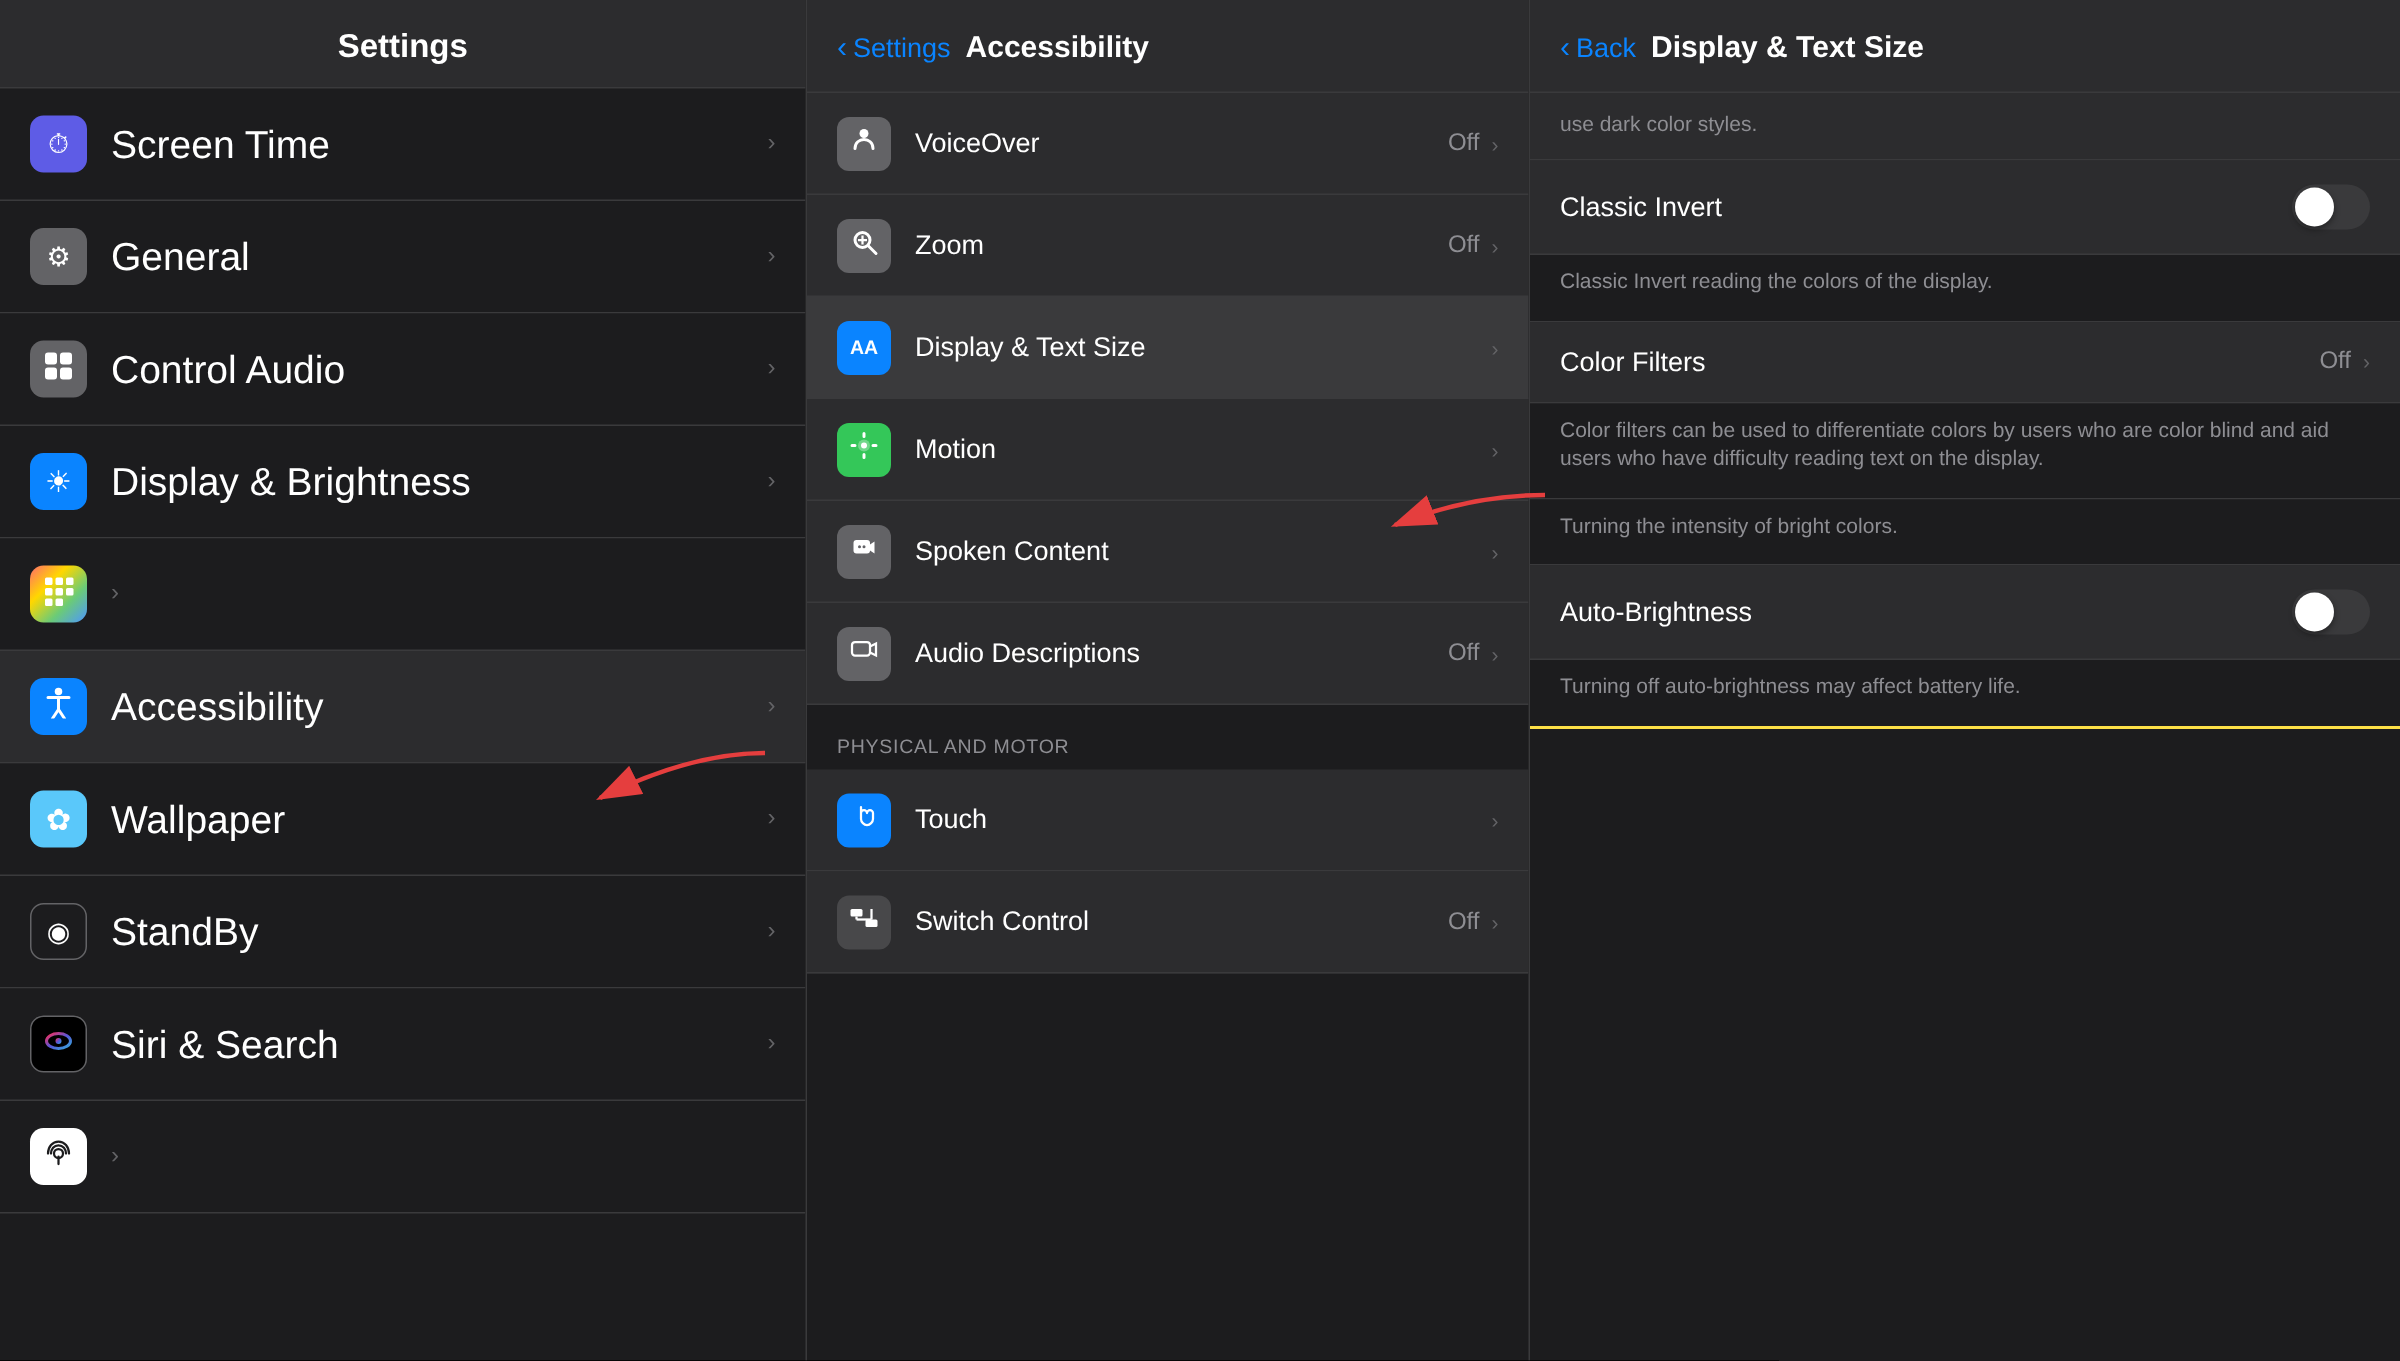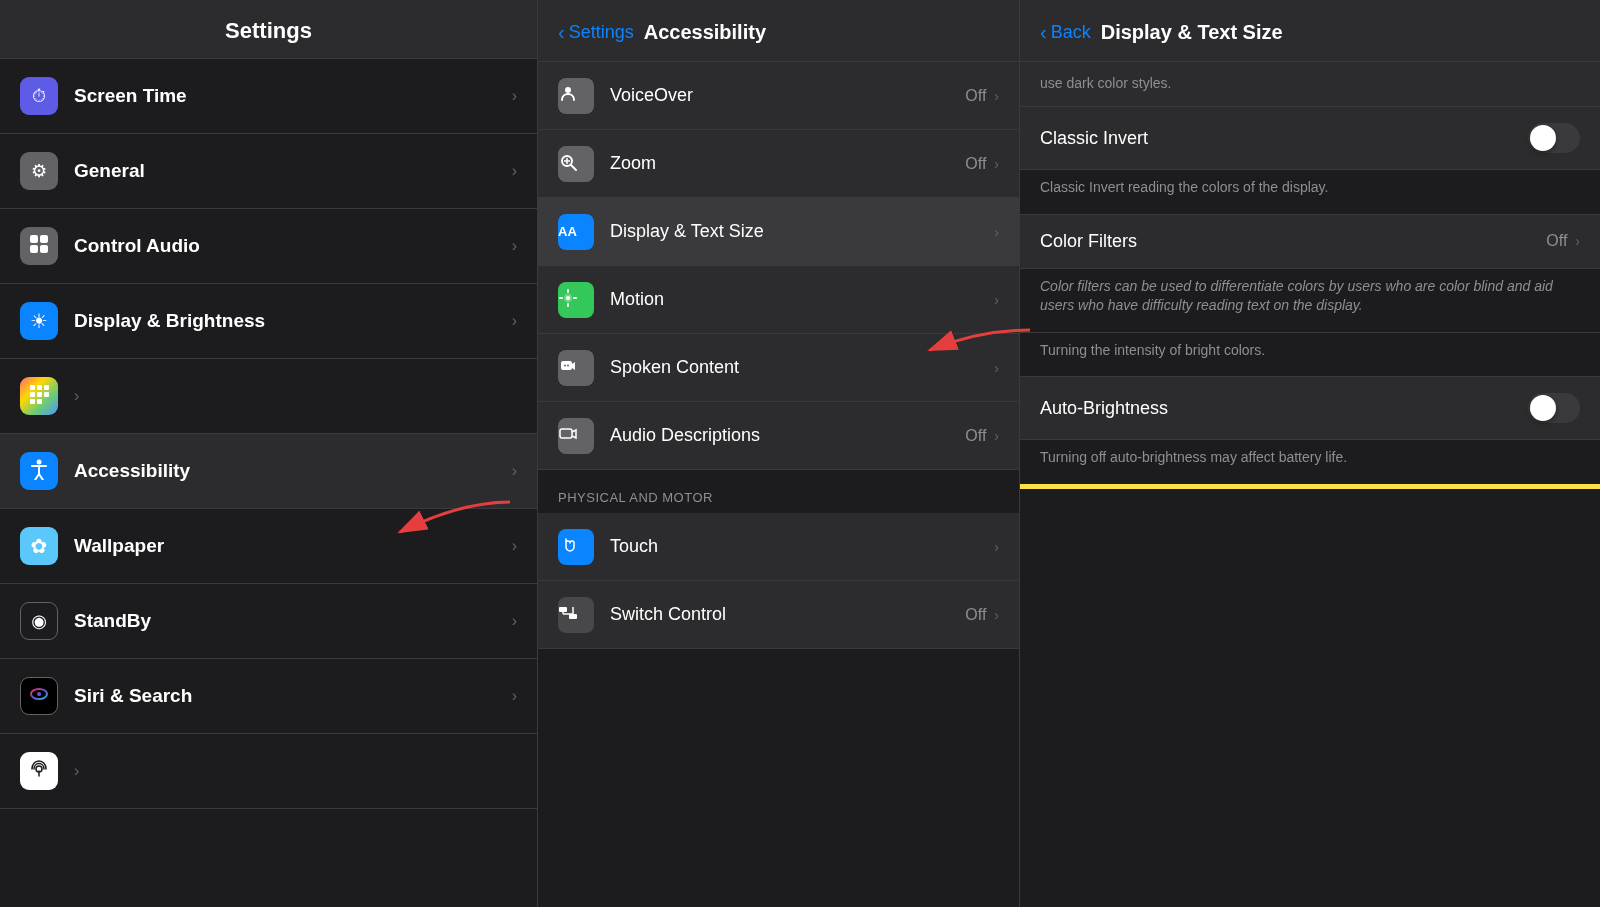--- a/index.html
+++ b/index.html
@@ -60,22 +60,22 @@
       align-items: center;
       justify-content: center;
       margin-right: 16px;
       flex-shrink: 0;
       font-size: 20px;
     }
 
     .settings-item-label {
       flex: 1;
       color: #fff;
-      font-size: 19px;
-      font-weight: 700;
+      font-size: 26px;
+      font-weight: 400;
     }
 
     .settings-item-chevron {
       color: #636366;
       font-size: 16px;
     }
 
     .settings-item.active {
       background: #2c2c2e;
     }
@@ -143,21 +143,21 @@
     .accessibility-item.highlighted {
       background: #3a3a3c;
     }
 
     .acc-icon {
       width: 36px;
       height: 36px;
       border-radius: 8px;
       display: flex;
       align-items: center;
-      justify-content: flex-start;
+      justify-content: center;
       margin-right: 16px;
       flex-shrink: 0;
       font-size: 18px;
     }
 
     .acc-item-label {
       flex: 1;
       color: #fff;
       font-size: 18px;
     }
@@ -580,39 +580,39 @@
     <div class="display-item" style="padding:16px 20px;">
       <div class="display-item-row">
         <span class="display-item-label">Color Filters</span>
         <div style="display:flex;align-items:center;">
           <span class="display-item-value">Off</span>
           <span class="display-item-chevron">›</span>
         </div>
       </div>
     </div>
 
-    <div style="background:#1c1c1e;padding:8px 20px 16px 20px;border-bottom:1px solid #3a3a3c;font-style:italic;">
+    <div style="background:#1c1c1e;padding:8px 20px 16px 20px;border-bottom:1px solid #3a3a3c;">
       <span style="color:#8e8e93;font-size:14px;line-height:1.4;">Color filters can be used to differentiate colors by users who are color blind and aid users who have difficulty reading text on the display.</span>
     </div>
 
 
     <div style="background:#1c1c1e;padding:8px 20px 16px 20px;border-bottom:1px solid #3a3a3c;">
       <span style="color:#8e8e93;font-size:14px;line-height:1.4;">Turning the intensity of bright colors.</span>
     </div>
 
     <div class="display-item" style="padding:16px 20px;">
       <div class="display-item-row">
         <span class="display-item-label">Auto-Brightness</span>
         <div class="toggle off">
           <div class="toggle-thumb"></div>
         </div>
       </div>
     </div>
 
-    <div style="background:#1c1c1e;padding:8px 13px 16px 20px;border-bottom:5px solid #fde047;">
+    <div style="background:#1c1c1e;padding:8px 13px 16px 20px;border-bottom:2px solid #fde047;">
       <span style="color:#8e8e93;font-size:14px;line-height:1.4;">Turning off auto-brightness may affect battery life.</span>
     </div>
   </div>
 </div>
 
 <svg class="red-arrow-1" viewBox="0 0 140 60">
   <defs>
     <marker id="arrowhead1" markerWidth="10" markerHeight="7" refX="9" refY="3.5" orient="auto">
       <polygon points="0 0, 10 3.5, 0 7" fill="#e53e3e"></polygon>
     </marker>

